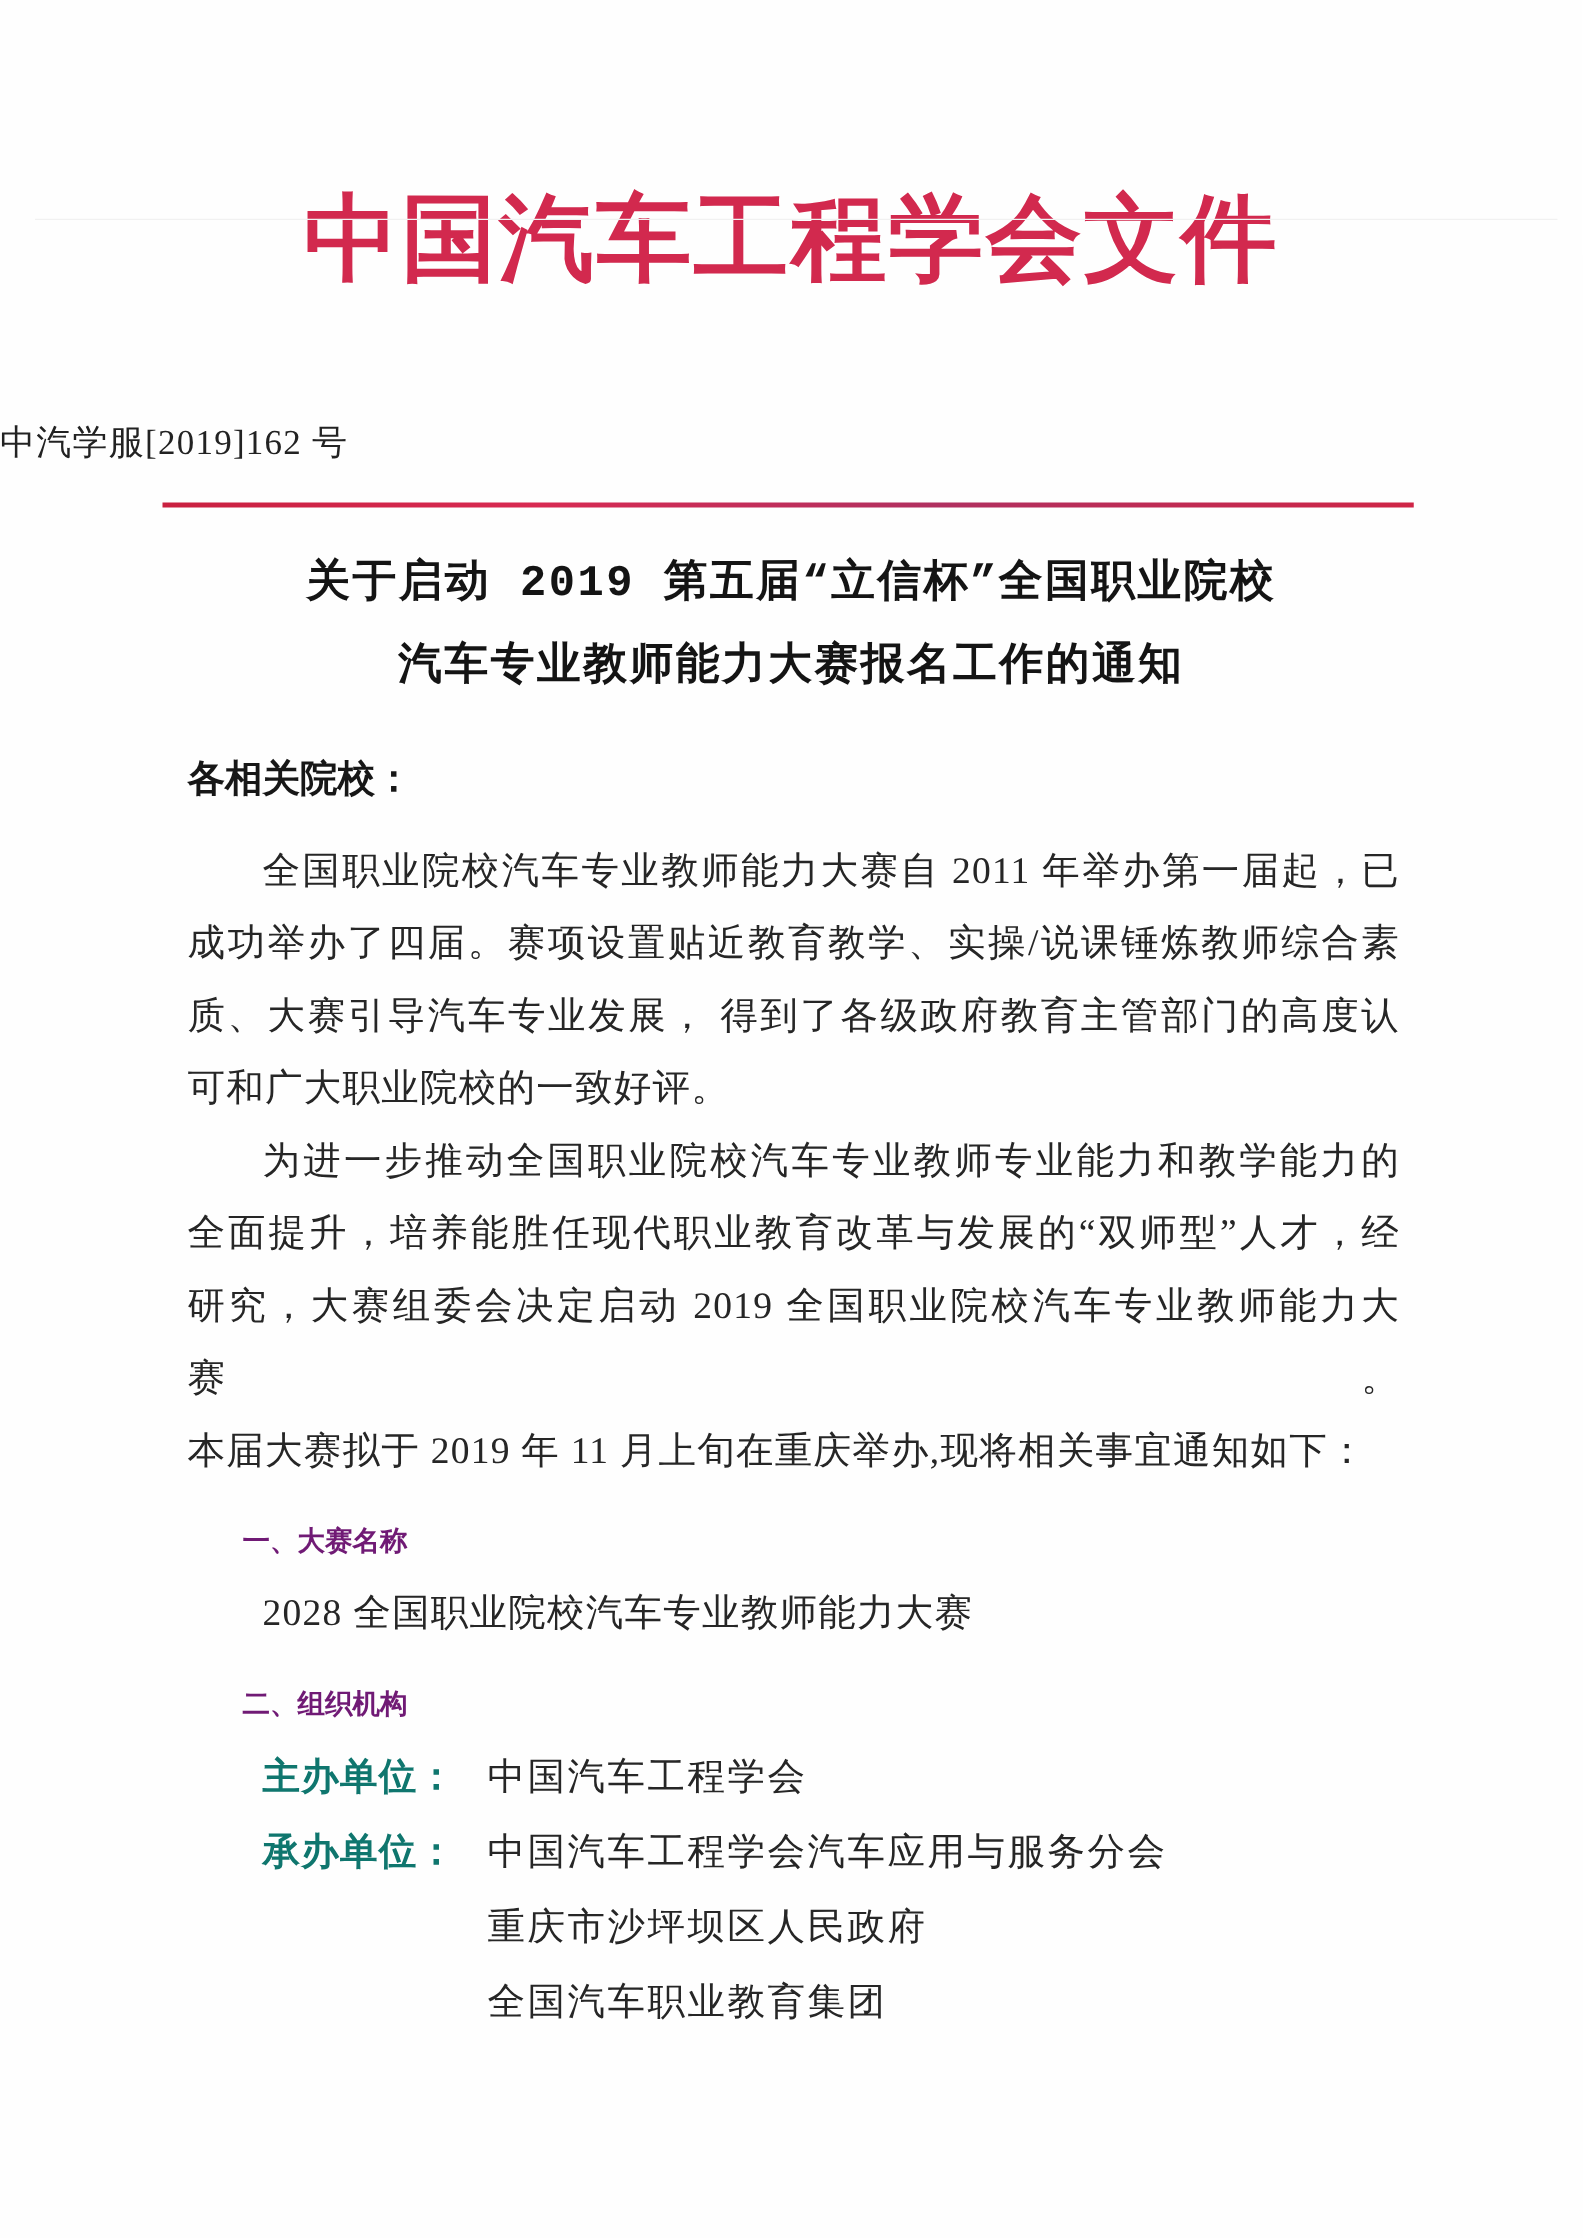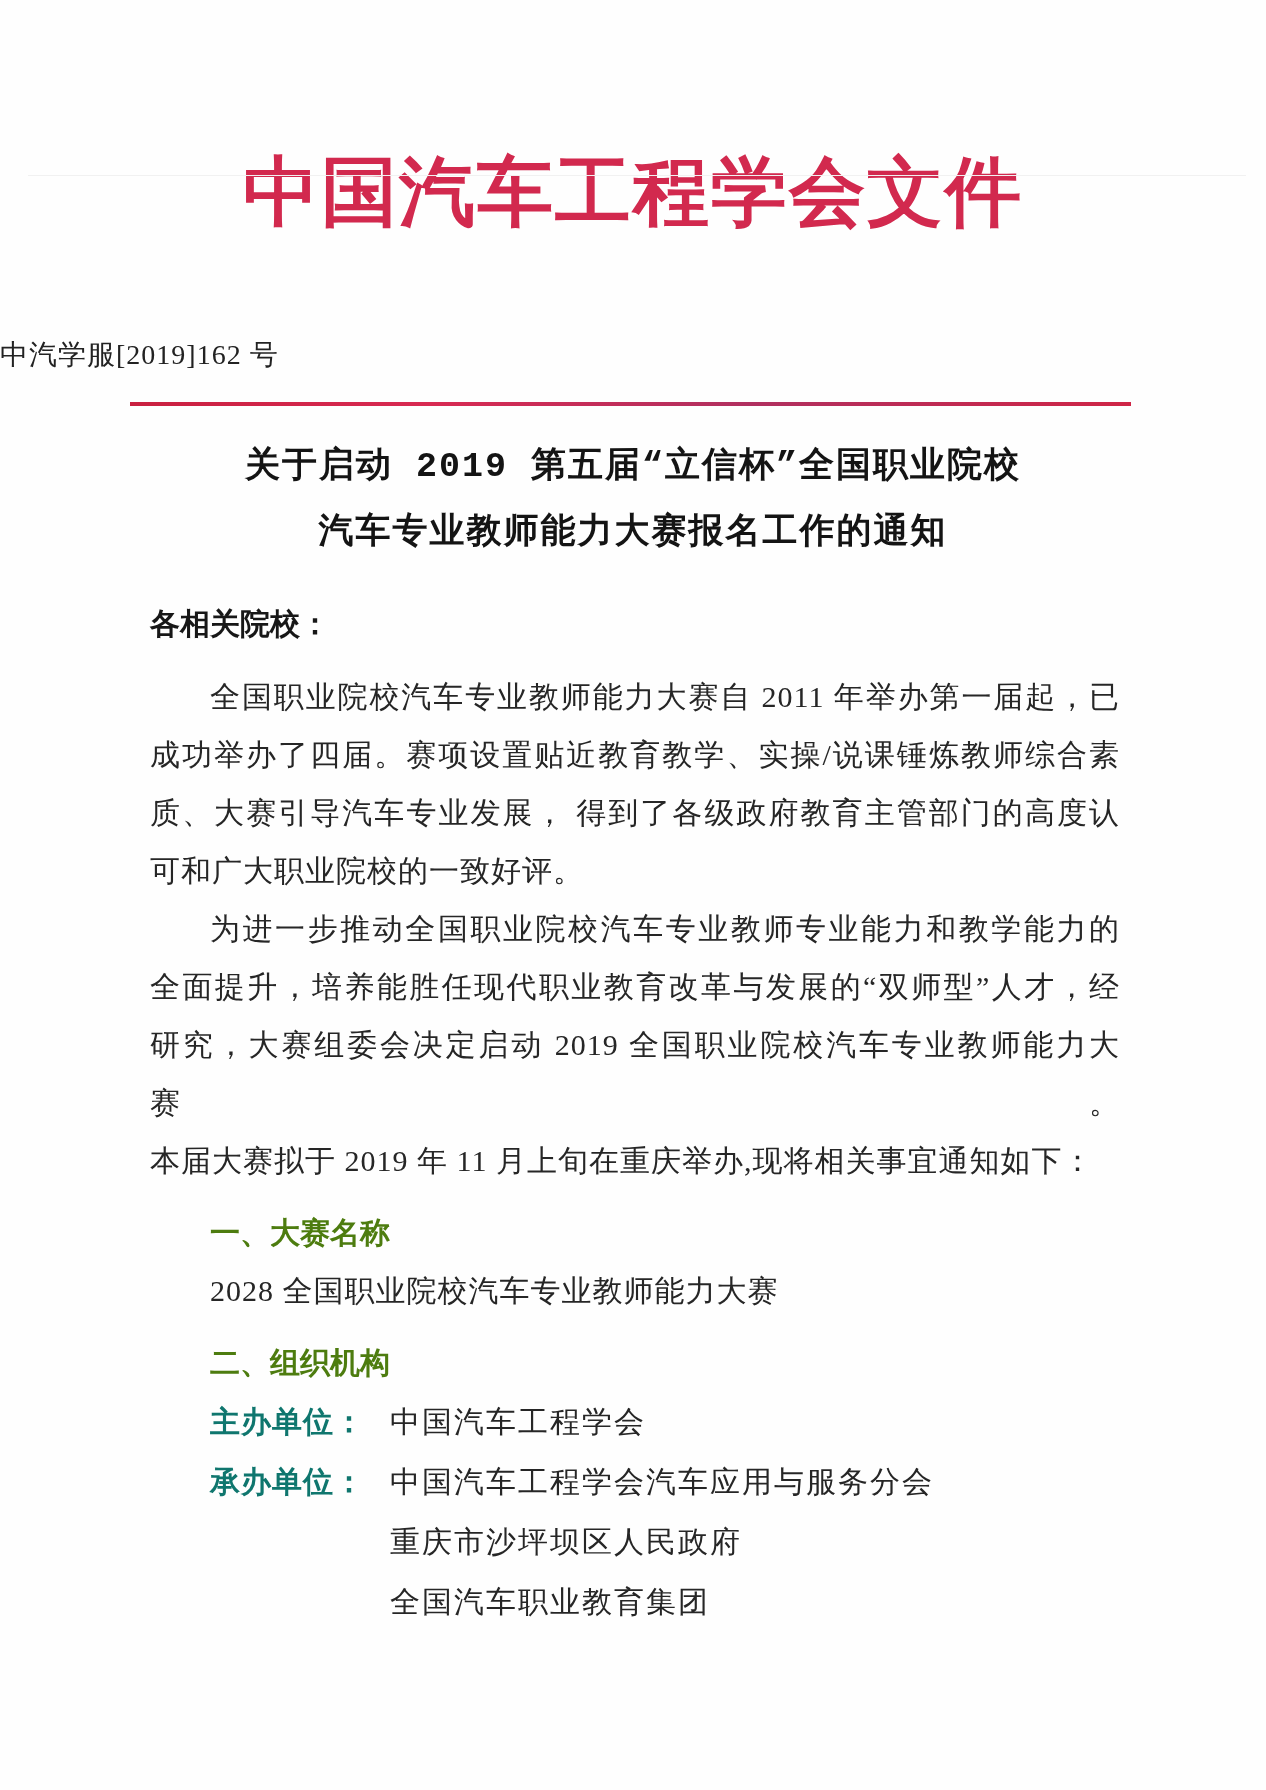--- a/index.html
+++ b/index.html
@@ -78,23 +78,23 @@
     text-align-last: justify;
     letter-spacing: 1px;
   }
   .bline.indent { text-indent: 2em; }
   .bline.last { text-align-last: left; font-family: Liberation Serif, serif; }
   .section-heading {
     margin-top: 14px;
     padding-left: 2em;
     font-family: "Liberation Sans", "DejaVu Sans", sans-serif;
     font-weight: bold;
-    font-size: 30px;
+    font-size: 22px;
     line-height: 58px;
-    color: #4d7c0f;
+    color: #701a75;
   }
   .section-line {
     padding-left: 2em;
     font-size: 30px;
     line-height: 58px;
     letter-spacing: 1px;
   }
   .org-list { margin-top: 0; }
   .org-row {
     display: flex;

